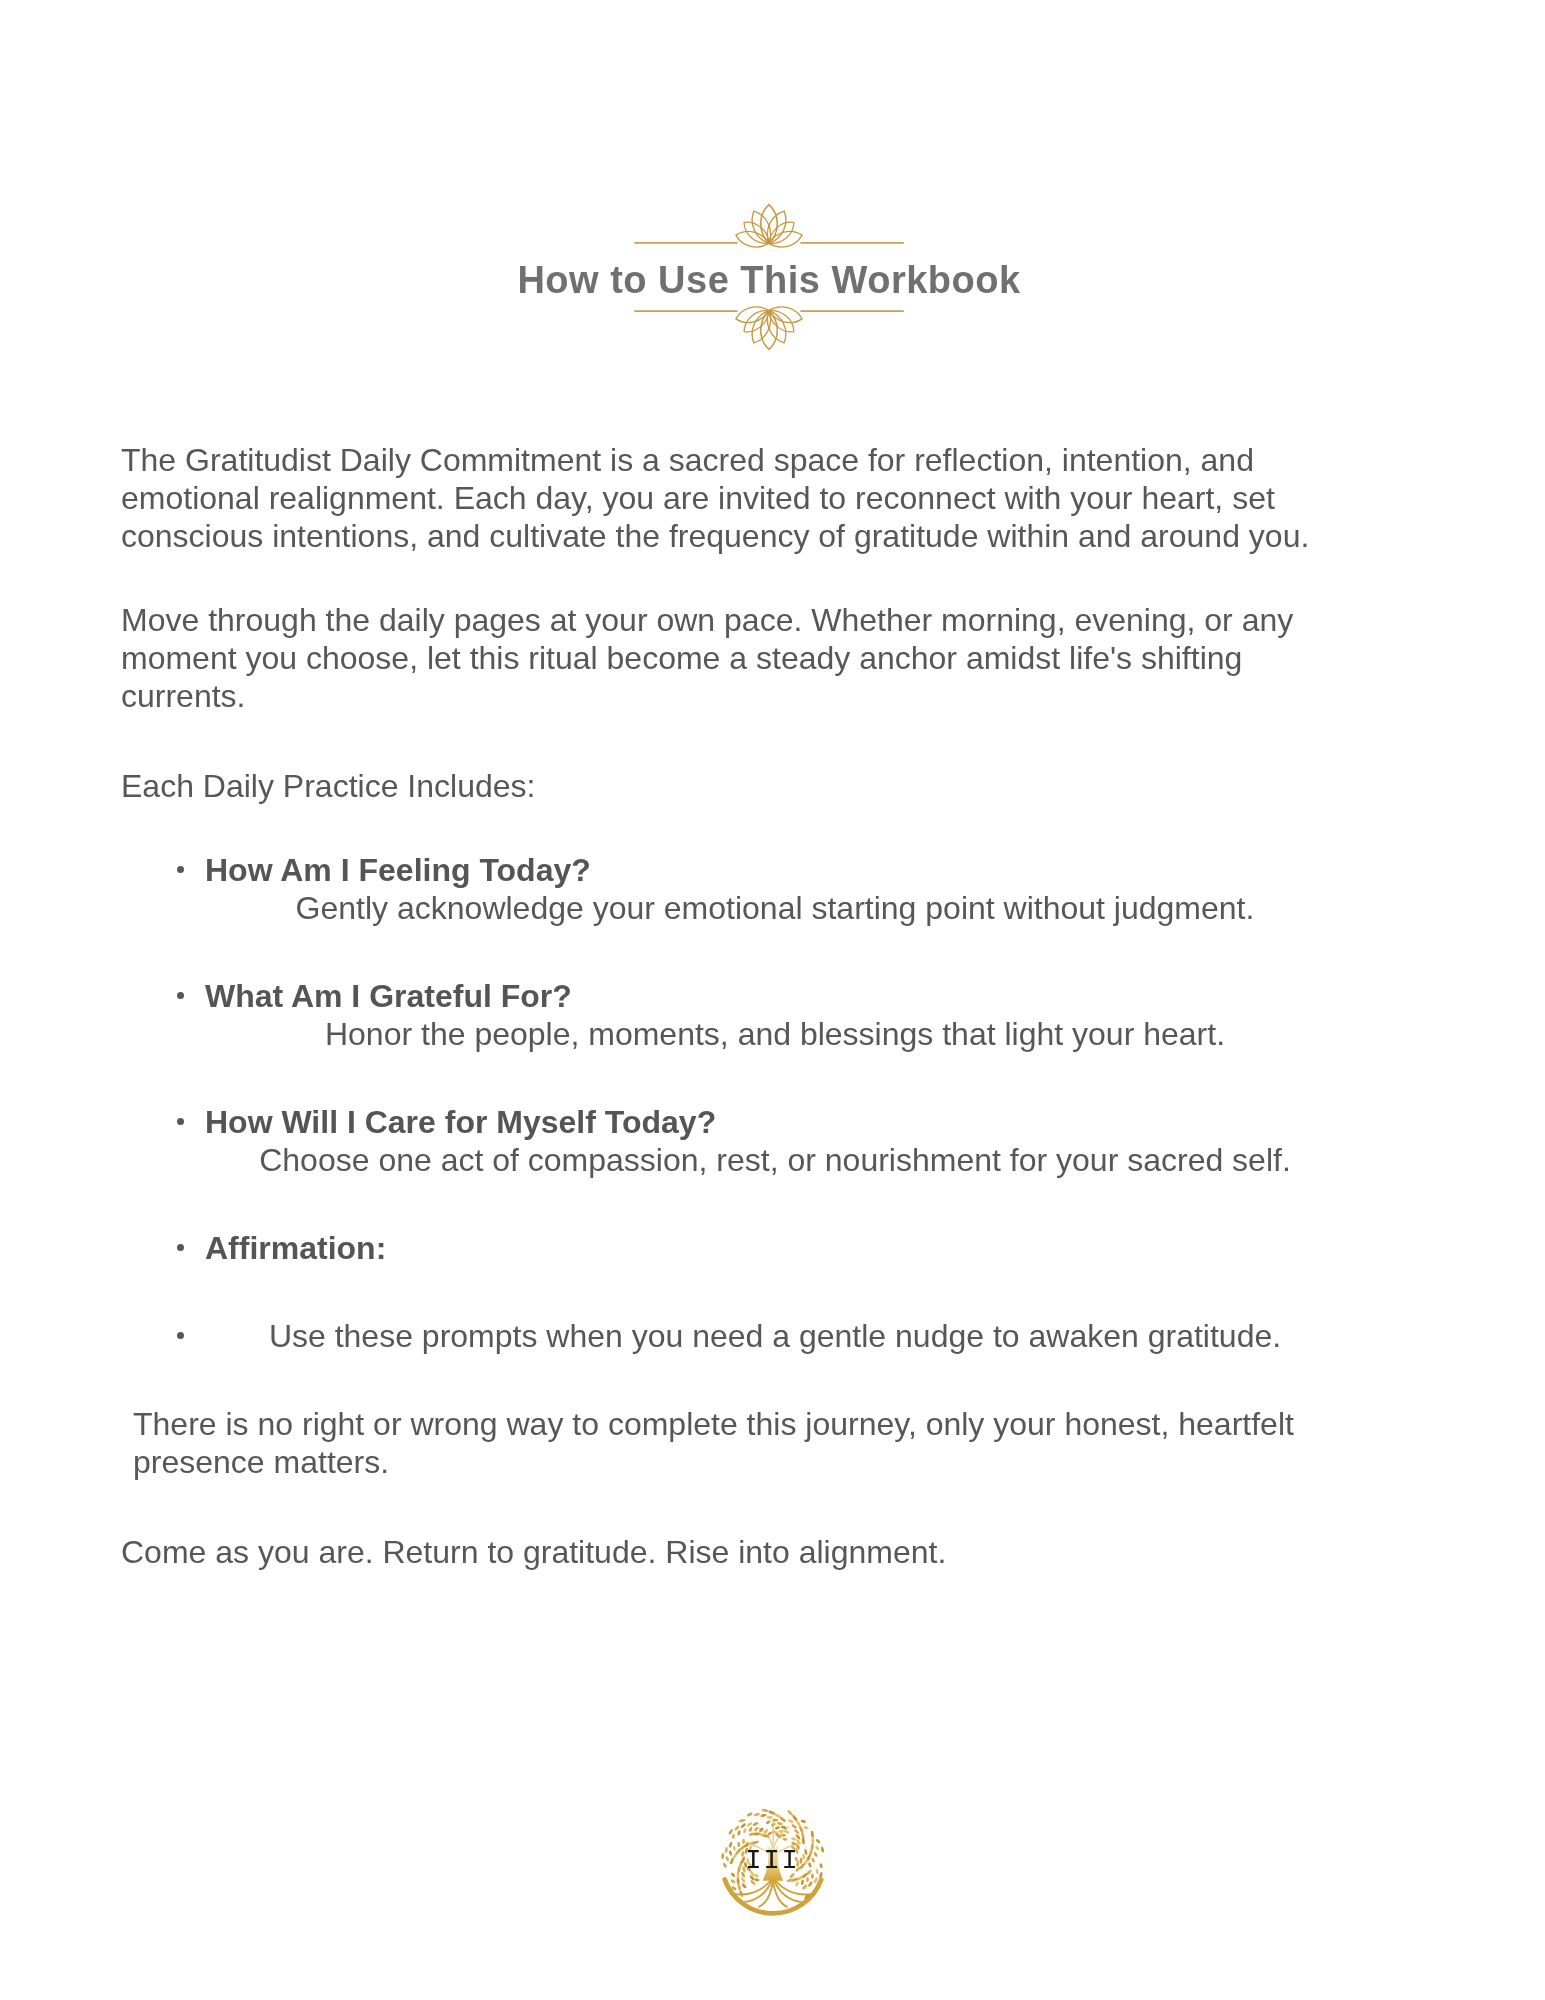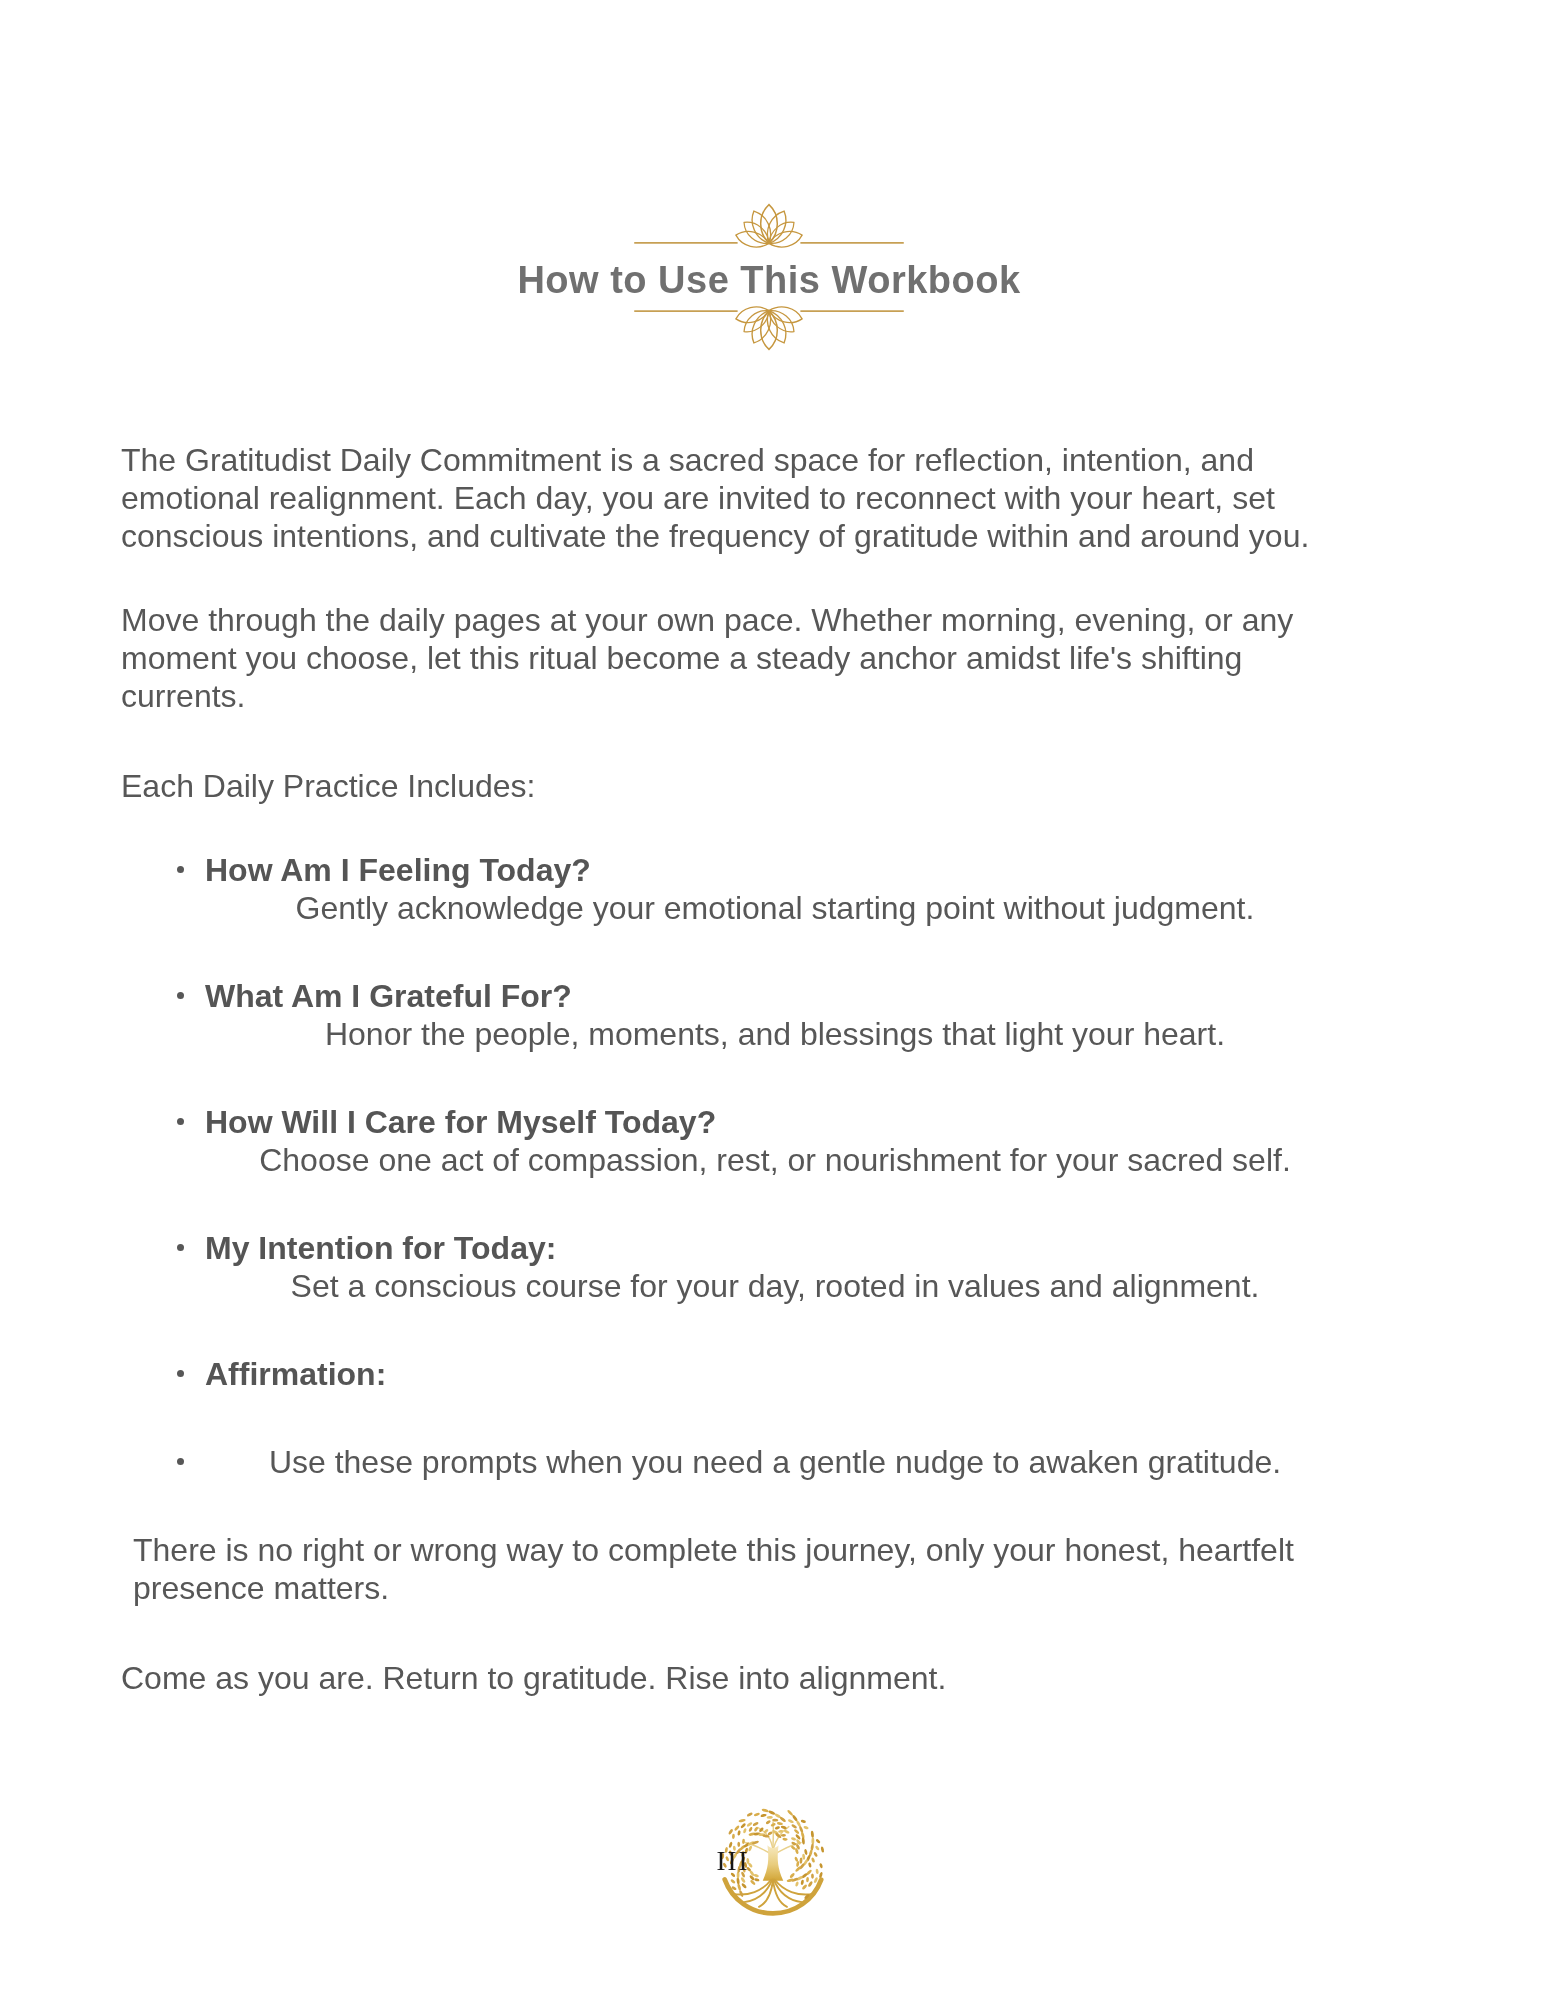--- a/index.html
+++ b/index.html
@@ -37,22 +37,22 @@
   .item-desc{display:block;padding-left:9px;text-align:center;}
   p.closing-first{margin-bottom:52px;margin-left:12px;}
   p.closing-last{margin-bottom:0;}
   
   .logo-wrap{
     position:absolute;top:1806px;left:50%;transform:translateX(-50%);
     width:112px;height:114px;
   }
   .logo-wrap svg{width:112px;height:114px;display:block;}
   .page-number{
-    position:absolute;top:40px;left:0;right:0;text-align:left;
-    font-family:Liberation Serif, serif;
+    position:absolute;top:40px;left:0;right:0;text-align:center;
+    font-family:Liberation Mono, monospace;
     font-size:27px;color:#161616;letter-spacing:2px;
   }
 </style>
 </head>
 <body>
 
 <div class="page">
 
   <div class="header">
 
@@ -104,24 +104,20 @@
         <span class="item-heading">How Am I Feeling Today?</span>
         <span class="item-desc">Gently acknowledge your emotional starting point without judgment.</span>
       </li>
       <li>
         <span class="item-heading">What Am I Grateful For?</span>
         <span class="item-desc">Honor the people, moments, and blessings that light your heart.</span>
       </li>
       <li>
         <span class="item-heading">How Will I Care for Myself Today?</span>
         <span class="item-desc">Choose one act of compassion, rest, or nourishment for your sacred self.</span>
-      </li>
-      <li>
-        <span class="item-heading">My Intention for Today:</span>
-        <span class="item-desc">Set a conscious course for your day, rooted in values and alignment.</span>
       </li>
       <li>
         <span class="item-heading">Affirmation:</span>
       </li>
       <li>
         <span class="item-desc">Use these prompts when you need a gentle nudge to awaken gratitude.</span>
       </li>
     </ul>
 
     <p class="closing-first">There is no right or wrong way to complete this journey, only your honest, heartfelt presence matters.</p>

